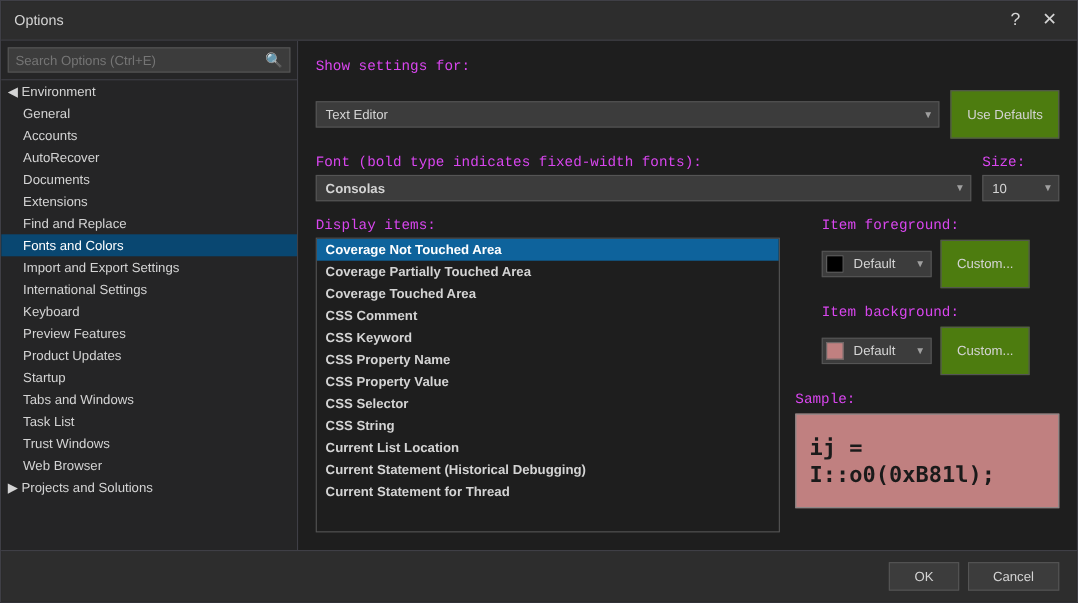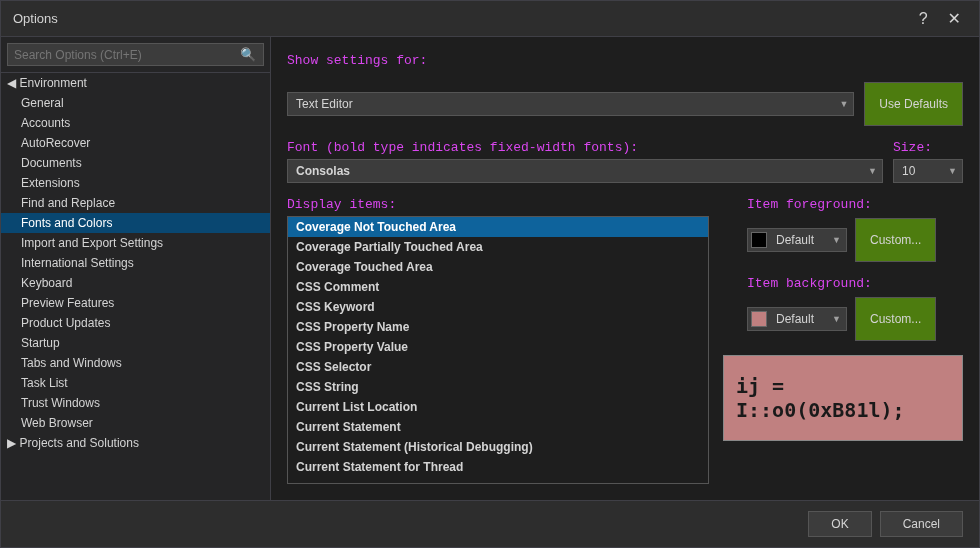--- a/index.html
+++ b/index.html
@@ -387,21 +387,20 @@
           <div class="list-item selected">Coverage Not Touched Area</div>
               <div class="list-item">Coverage Partially Touched Area</div>
               <div class="list-item">Coverage Touched Area</div>
               <div class="list-item">CSS Comment</div>
               <div class="list-item">CSS Keyword</div>
               <div class="list-item">CSS Property Name</div>
               <div class="list-item">CSS Property Value</div>
               <div class="list-item">CSS Selector</div>
               <div class="list-item">CSS String</div>
               <div class="list-item">Current List Location</div>
-              <div class="list-item">Current Statement</div>
               <div class="list-item">Current Statement (Historical Debugging)</div>
               <div class="list-item">Current Statement for Thread</div>
             </div>
         </div>
 
         <div class="display-items-right">
 
           <div class="fg-bg-group">
             <span class="label-text">Item foreground:</span>
             <div class="color-row">
@@ -423,20 +422,21 @@
                 <select>
                   <option>Default</option>
                 </select>
               </div>
               <button class="btn-default">Custom...</button>
             </div>
           </div>
 
 
           <div class="sample-section">
+            <span class="label-text">Sample:</span>
             <div class="sample-box">
               <span class="sample-code">ij = I::o0(0xB81l);</span>
             </div>
           </div>
         </div>
       </div>
     </div>
   </div>
 
   <div class="footer">

